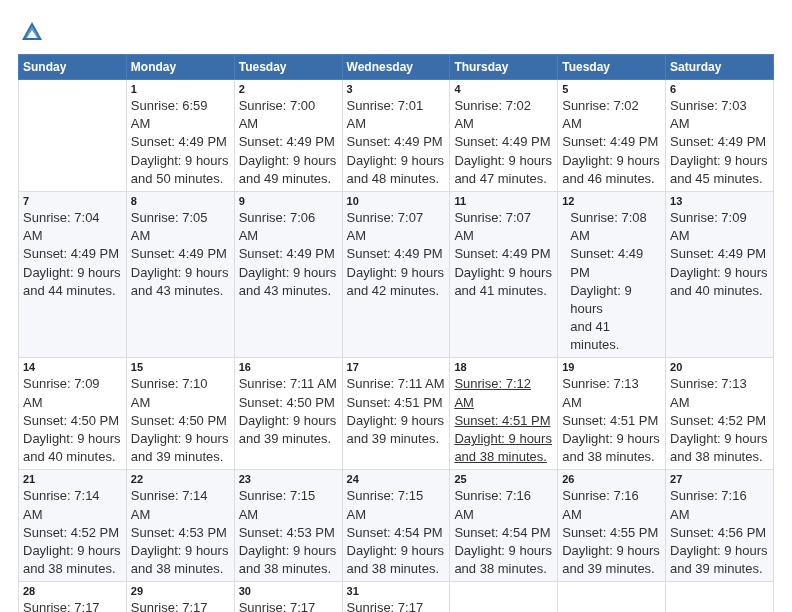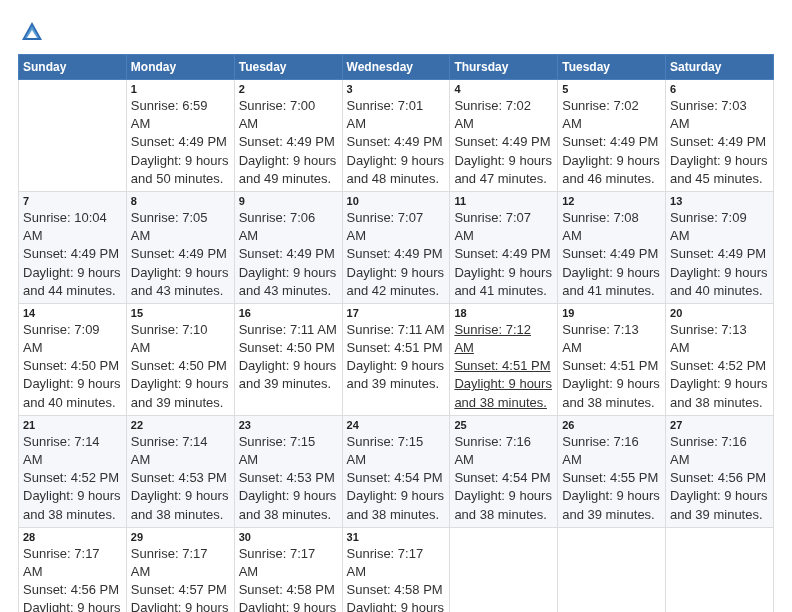--- a/index.html
+++ b/index.html
@@ -171,21 +171,21 @@
             <span class="day-num">6</span>
             <div class="cell-info" style="white-space: pre-line;">Sunrise: 7:03 AM
 Sunset: 4:49 PM
 Daylight: 9 hours
 and 45 minutes.</div>
           </td>
         </tr>
         <tr>
           <td>
             <span class="day-num">7</span>
-            <div class="cell-info" style="white-space: pre-line;">Sunrise: 10:04 AM
+            <div class="cell-info" style="white-space: pre-line;">Sunrise: 7:04 AM
 Sunset: 4:49 PM
 Daylight: 9 hours
 and 44 minutes.</div>
           </td>
           <td>
             <span class="day-num">8</span>
             <div class="cell-info" style="white-space: pre-line;">Sunrise: 7:05 AM
 Sunset: 4:49 PM
 Daylight: 9 hours
 and 43 minutes.</div>
@@ -206,21 +206,21 @@
           </td>
           <td>
             <span class="day-num">11</span>
             <div class="cell-info" style="white-space: pre-line;">Sunrise: 7:07 AM
 Sunset: 4:49 PM
 Daylight: 9 hours
 and 41 minutes.</div>
           </td>
           <td>
             <span class="day-num">12</span>
-            <div class="cell-info" style="white-space: pre-line;">Sunrise: 7:08 AM
+            <div class="cell-info" style="white-space: pre-line; margin-left: 8px;">Sunrise: 7:08 AM
 Sunset: 4:49 PM
 Daylight: 9 hours
 and 41 minutes.</div>
           </td>
           <td>
             <span class="day-num">13</span>
             <div class="cell-info" style="white-space: pre-line;">Sunrise: 7:09 AM
 Sunset: 4:49 PM
 Daylight: 9 hours
 and 40 minutes.</div>

